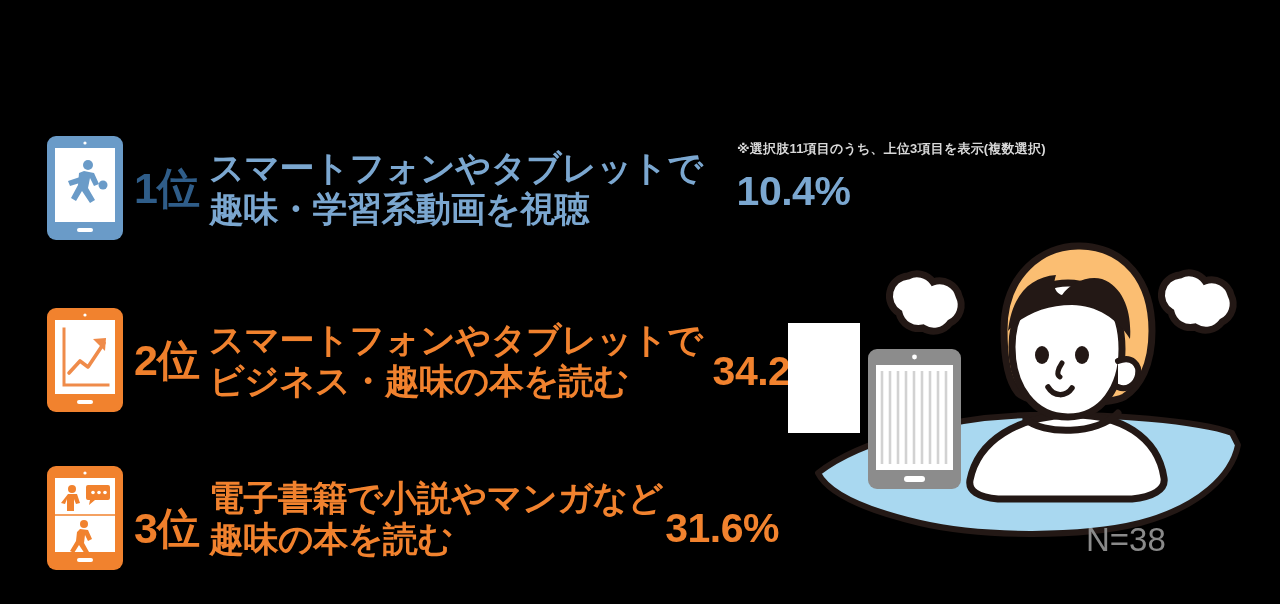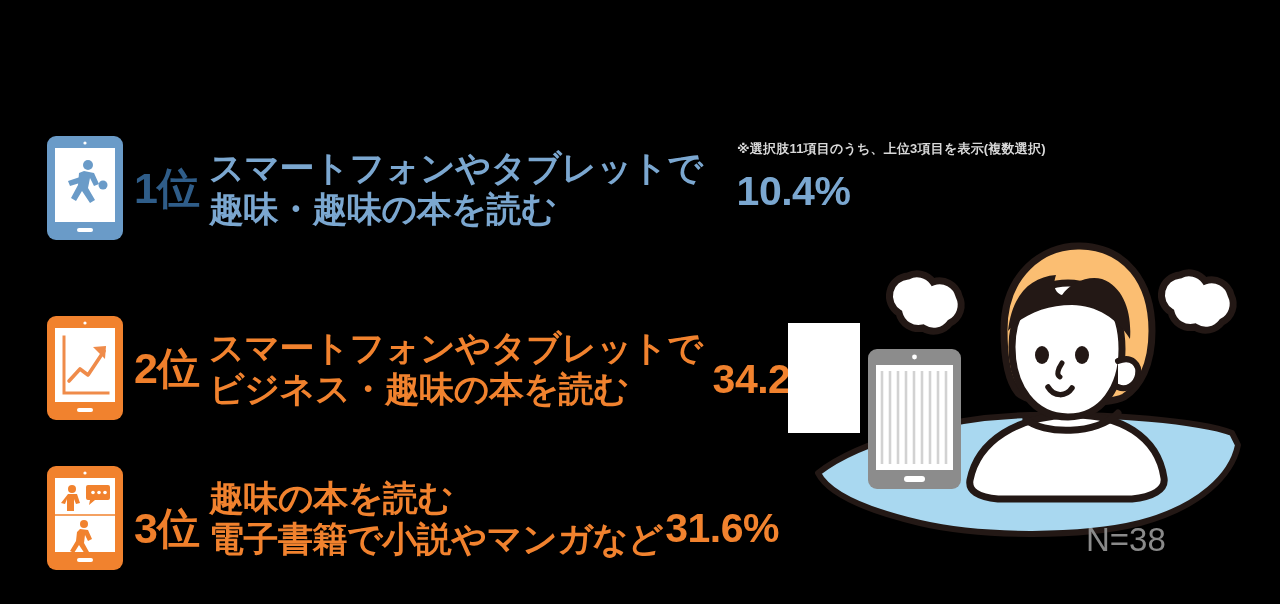--- a/index.html
+++ b/index.html
@@ -37,21 +37,21 @@
 
   
   .rank-row {
     position: absolute;
     left: 44px;
     display: flex;
     align-items: center;
     height: 120px;
   }
   #row-0 { top: 128px; }
-  #row-1 { top: 308px; }
+  #row-1 { top: 300px; }
   #row-2 { top: 458px; }
 
   .rank-icon {
     width: 82px;
     height: 110px;
     flex: 0 0 82px;
     position: relative;
   }
   .rank-icon svg { display: block; width: 82px; height: 110px; }
 
@@ -127,21 +127,21 @@
           <circle cx="44" cy="32" r="5"></circle>
           <path d="M40 38 l10 2 l5 11 l-5 2 l-4 -8 l-2 10 l7 12 l-5 3 l-8 -12 l-6 10 l-5 -3 l7 -13 l1 -12 z"></path>
           <path d="M36 44 l-12 4 l2 5 l13 -4 z"></path>
           <circle cx="59" cy="52" r="4.5"></circle>
         </g>
       </svg>
     </div>
     <div class="rank-label">1位</div>
     <div class="rank-text">
       <div>スマートフォンやタブレットで</div>
-      <div>趣味・趣味の本を読む</div>
+      <div>趣味・学習系動画を視聴</div>
     </div>
     <div class="rank-pct">10.4%</div>
   </div>
 
   <div class="rank-row" id="row-1">
     <div class="rank-icon">
       <svg viewBox="0 0 82 110" xmlns="http://www.w3.org/2000/svg">
         <rect x="3" y="3" width="76" height="104" rx="9" ry="9" fill="#f1822e"></rect>
         <rect x="11" y="15" width="60" height="74" fill="#ffffff"></rect>
         <circle cx="41" cy="10" r="1.6" fill="#ffffff"></circle>
@@ -182,22 +182,22 @@
           <circle cx="61" cy="29.5" r="1.8"></circle>
         </g>
         <g fill="#f1822e">
           <circle cx="40" cy="61" r="4"></circle>
           <path d="M36 66 l8 1 l4 9 l-4 2 l-3 -6 l-1 8 l5 9 l-4 2 l-6 -9 l-5 8 l-4 -2 l6 -10 l1 -9 z"></path>
         </g>
       </svg>
     </div>
     <div class="rank-label">3位</div>
     <div class="rank-text">
+      <div>電子書籍で小説やマンガなど</div>
       <div>趣味の本を読む</div>
-      <div>電子書籍で小説やマンガなど</div>
     </div>
     <div class="rank-pct">31.6%</div>
   </div>
 
   <div class="illustration">
     <svg viewBox="0 0 470 350" xmlns="http://www.w3.org/2000/svg">
 
       <g stroke="#231815" stroke-width="7" fill="#ffffff">
         <path d="M128 41
                  a20 20 0 0 1 25 6

